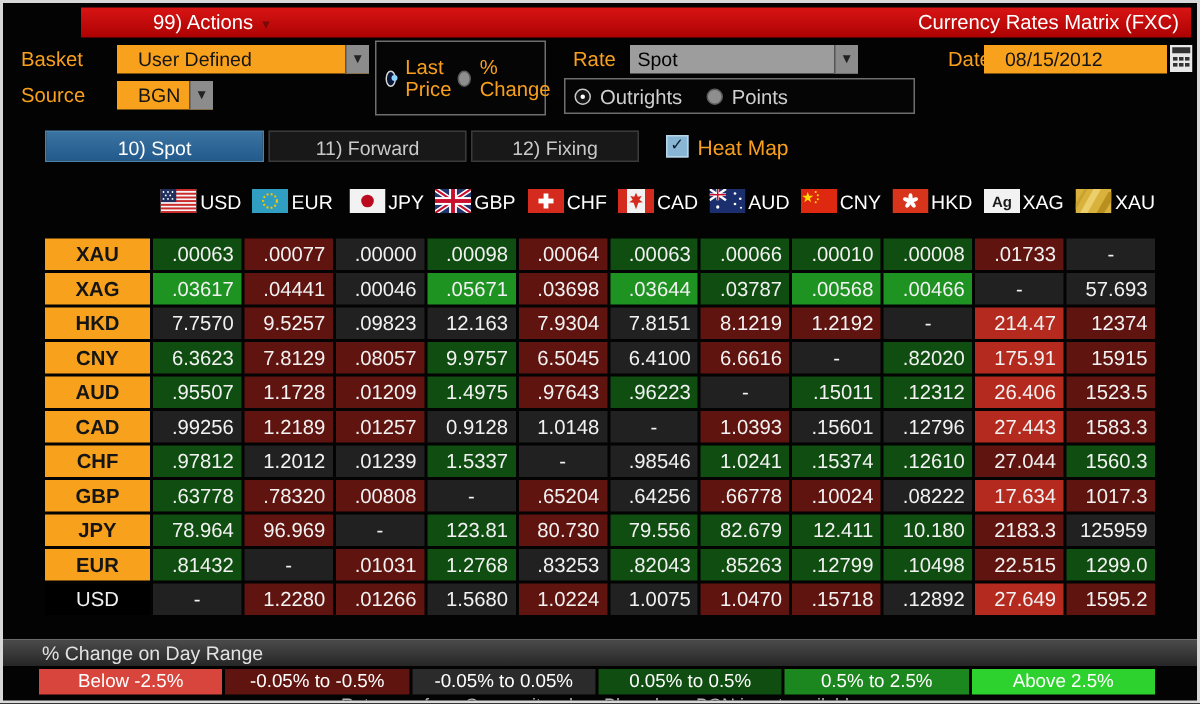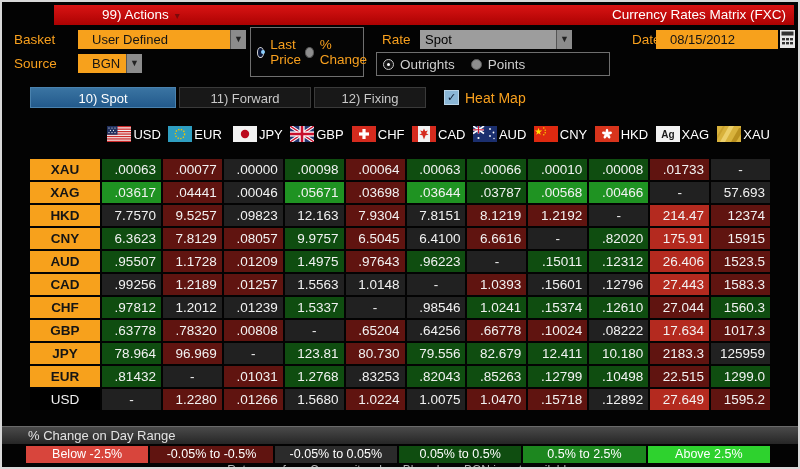--- a/index.html
+++ b/index.html
@@ -385,21 +385,21 @@
           <div class="cell c-g1">.15011</div>
           <div class="cell c-g1">.12312</div>
           <div class="cell c-r2">26.406</div>
           <div class="cell c-r1">1523.5</div>
         </div>
         <div class="mrow">
           <div class="cell rlab ">CAD</div>
           <div class="cell c-k">.99256</div>
           <div class="cell c-r1">1.2189</div>
           <div class="cell c-r1">.01257</div>
-          <div class="cell c-k">1.5563</div>
+          <div class="cell c-k">0.9128</div>
           <div class="cell c-k">1.0148</div>
           <div class="cell c-k dash">-</div>
           <div class="cell c-r1">1.0393</div>
           <div class="cell c-k">.15601</div>
           <div class="cell c-k">.12796</div>
           <div class="cell c-r2">27.443</div>
           <div class="cell c-r1">1583.3</div>
         </div>
         <div class="mrow">
           <div class="cell rlab ">CHF</div>

